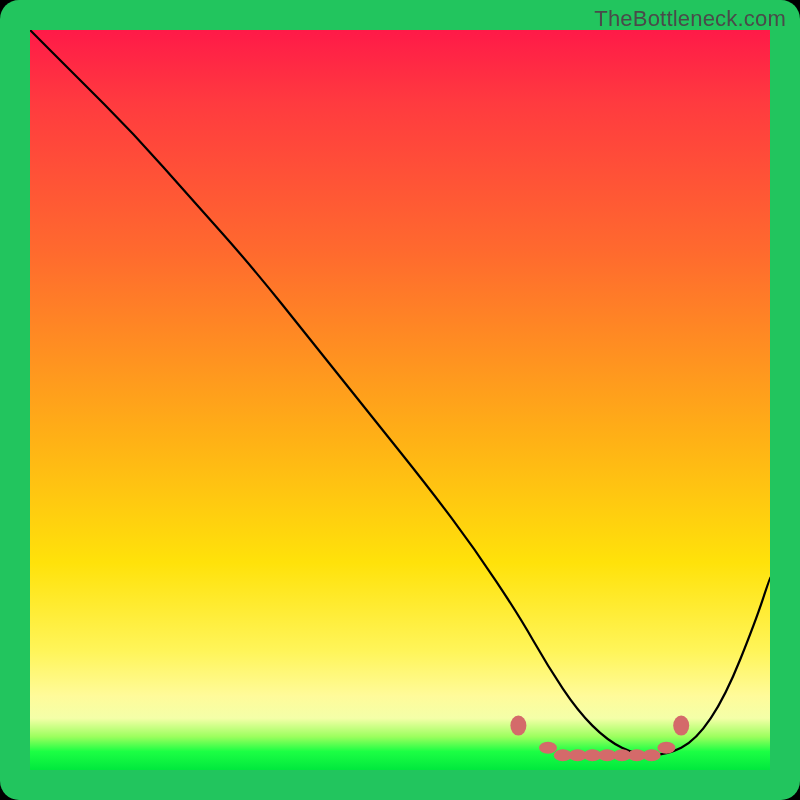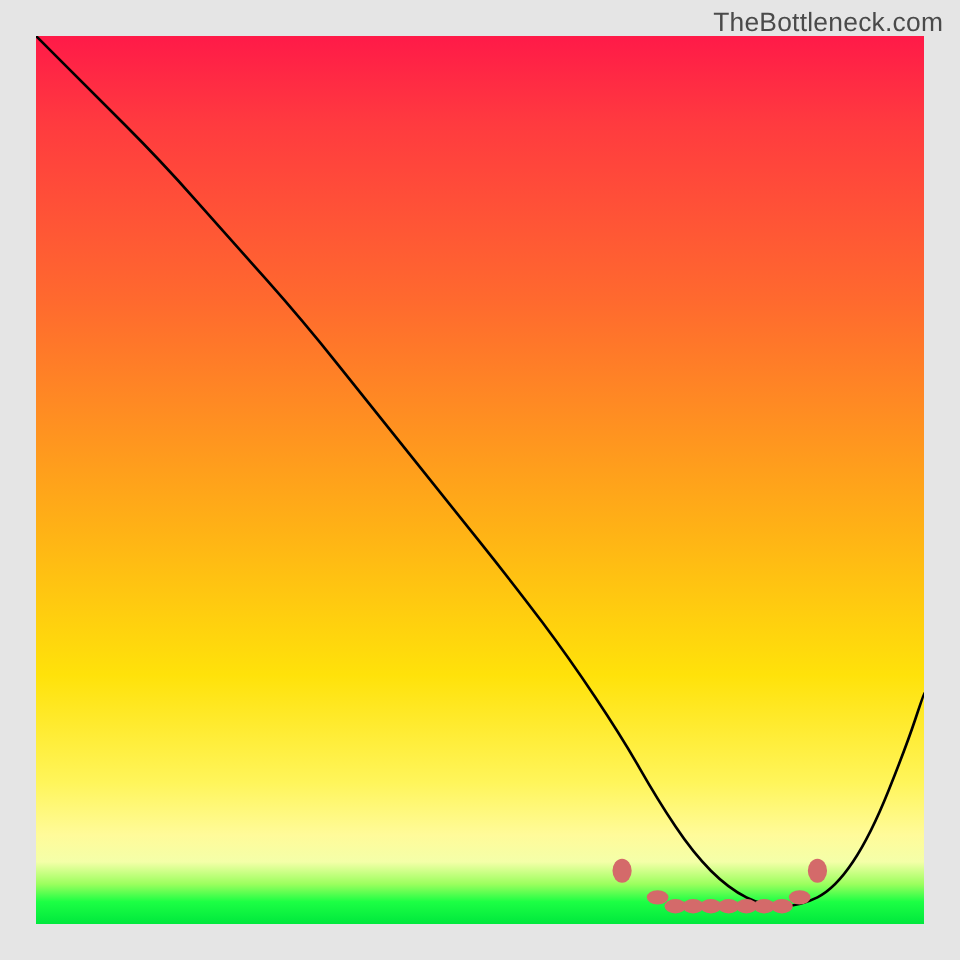--- a/index.html
+++ b/index.html
@@ -8,21 +8,22 @@
     width: 800px;
     height: 800px;
     background: #000000;
     font-family: Arial, Helvetica, sans-serif;
     overflow: hidden;
   }
   .frame {
     position: relative;
     width: 800px;
     height: 800px;
-    background: #e5e5e5;
+    background: #22c55e;
+    border-radius: 19px;
   }
   .plot-area {
     position: absolute;
     left: 30px;
     top: 30px;
     width: 740px;
     height: 740px;
     
     background: linear-gradient(
       to bottom,

